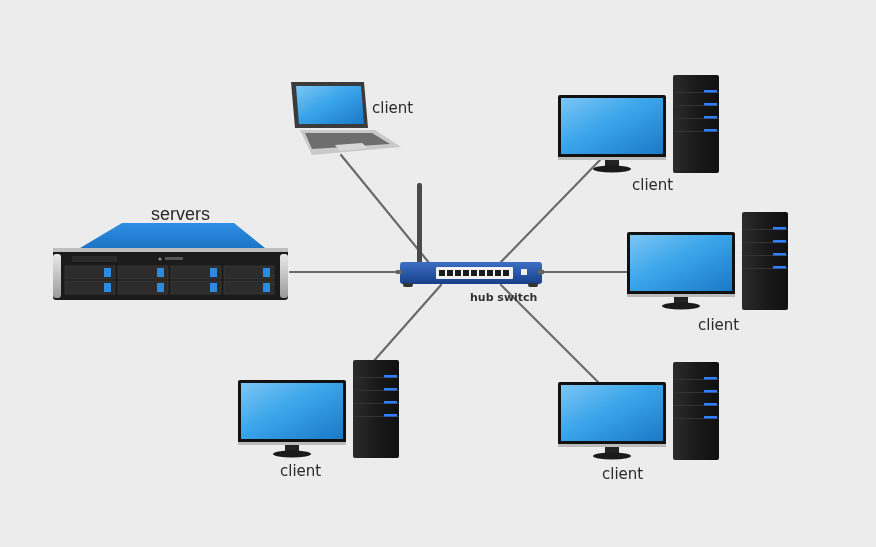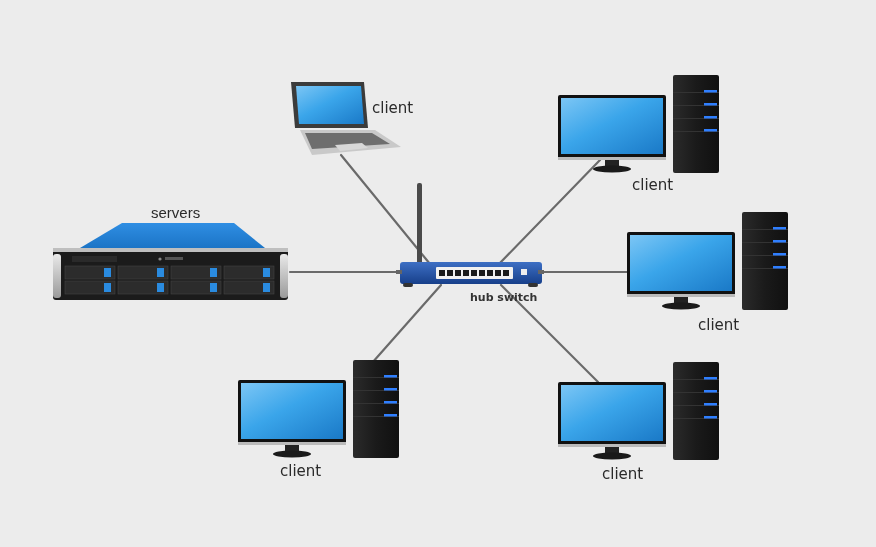--- a/index.html
+++ b/index.html
@@ -1,19 +1,19 @@
 <!DOCTYPE html>
 <html><head>
 <meta charset="utf-8">
 <style>
   html, body { margin:0; padding:0; }
   body { width:876px; height:547px; background:#ececec; position:relative; overflow:hidden; font-family:"Liberation Sans", sans-serif; }
   #stage { position:absolute; left:0; top:0; width:876px; height:547px; }
   .label { position:absolute; font-family:"DejaVu Sans", sans-serif; font-size:15px; color:#2a2a2a; white-space:nowrap; }
-  .label.servers { font-family:"Liberation Sans", sans-serif; font-size:15px; }
+  .label.servers { font-family:"Liberation Sans", sans-serif; font-size:18px; }
   .label.hub { font-weight:bold; font-size:11px; color:#333; }
 </style>
 </head>
 <body>
 
 <svg id="stage" width="876" height="547" viewBox="0 0 876 547" xmlns="http://www.w3.org/2000/svg">
   <defs>
     <linearGradient id="scr" x1="0" y1="0" x2="1" y2="1">
       <stop offset="0" stop-color="#7cc6f5"></stop>
       <stop offset="0.45" stop-color="#3aa5ea"></stop>

